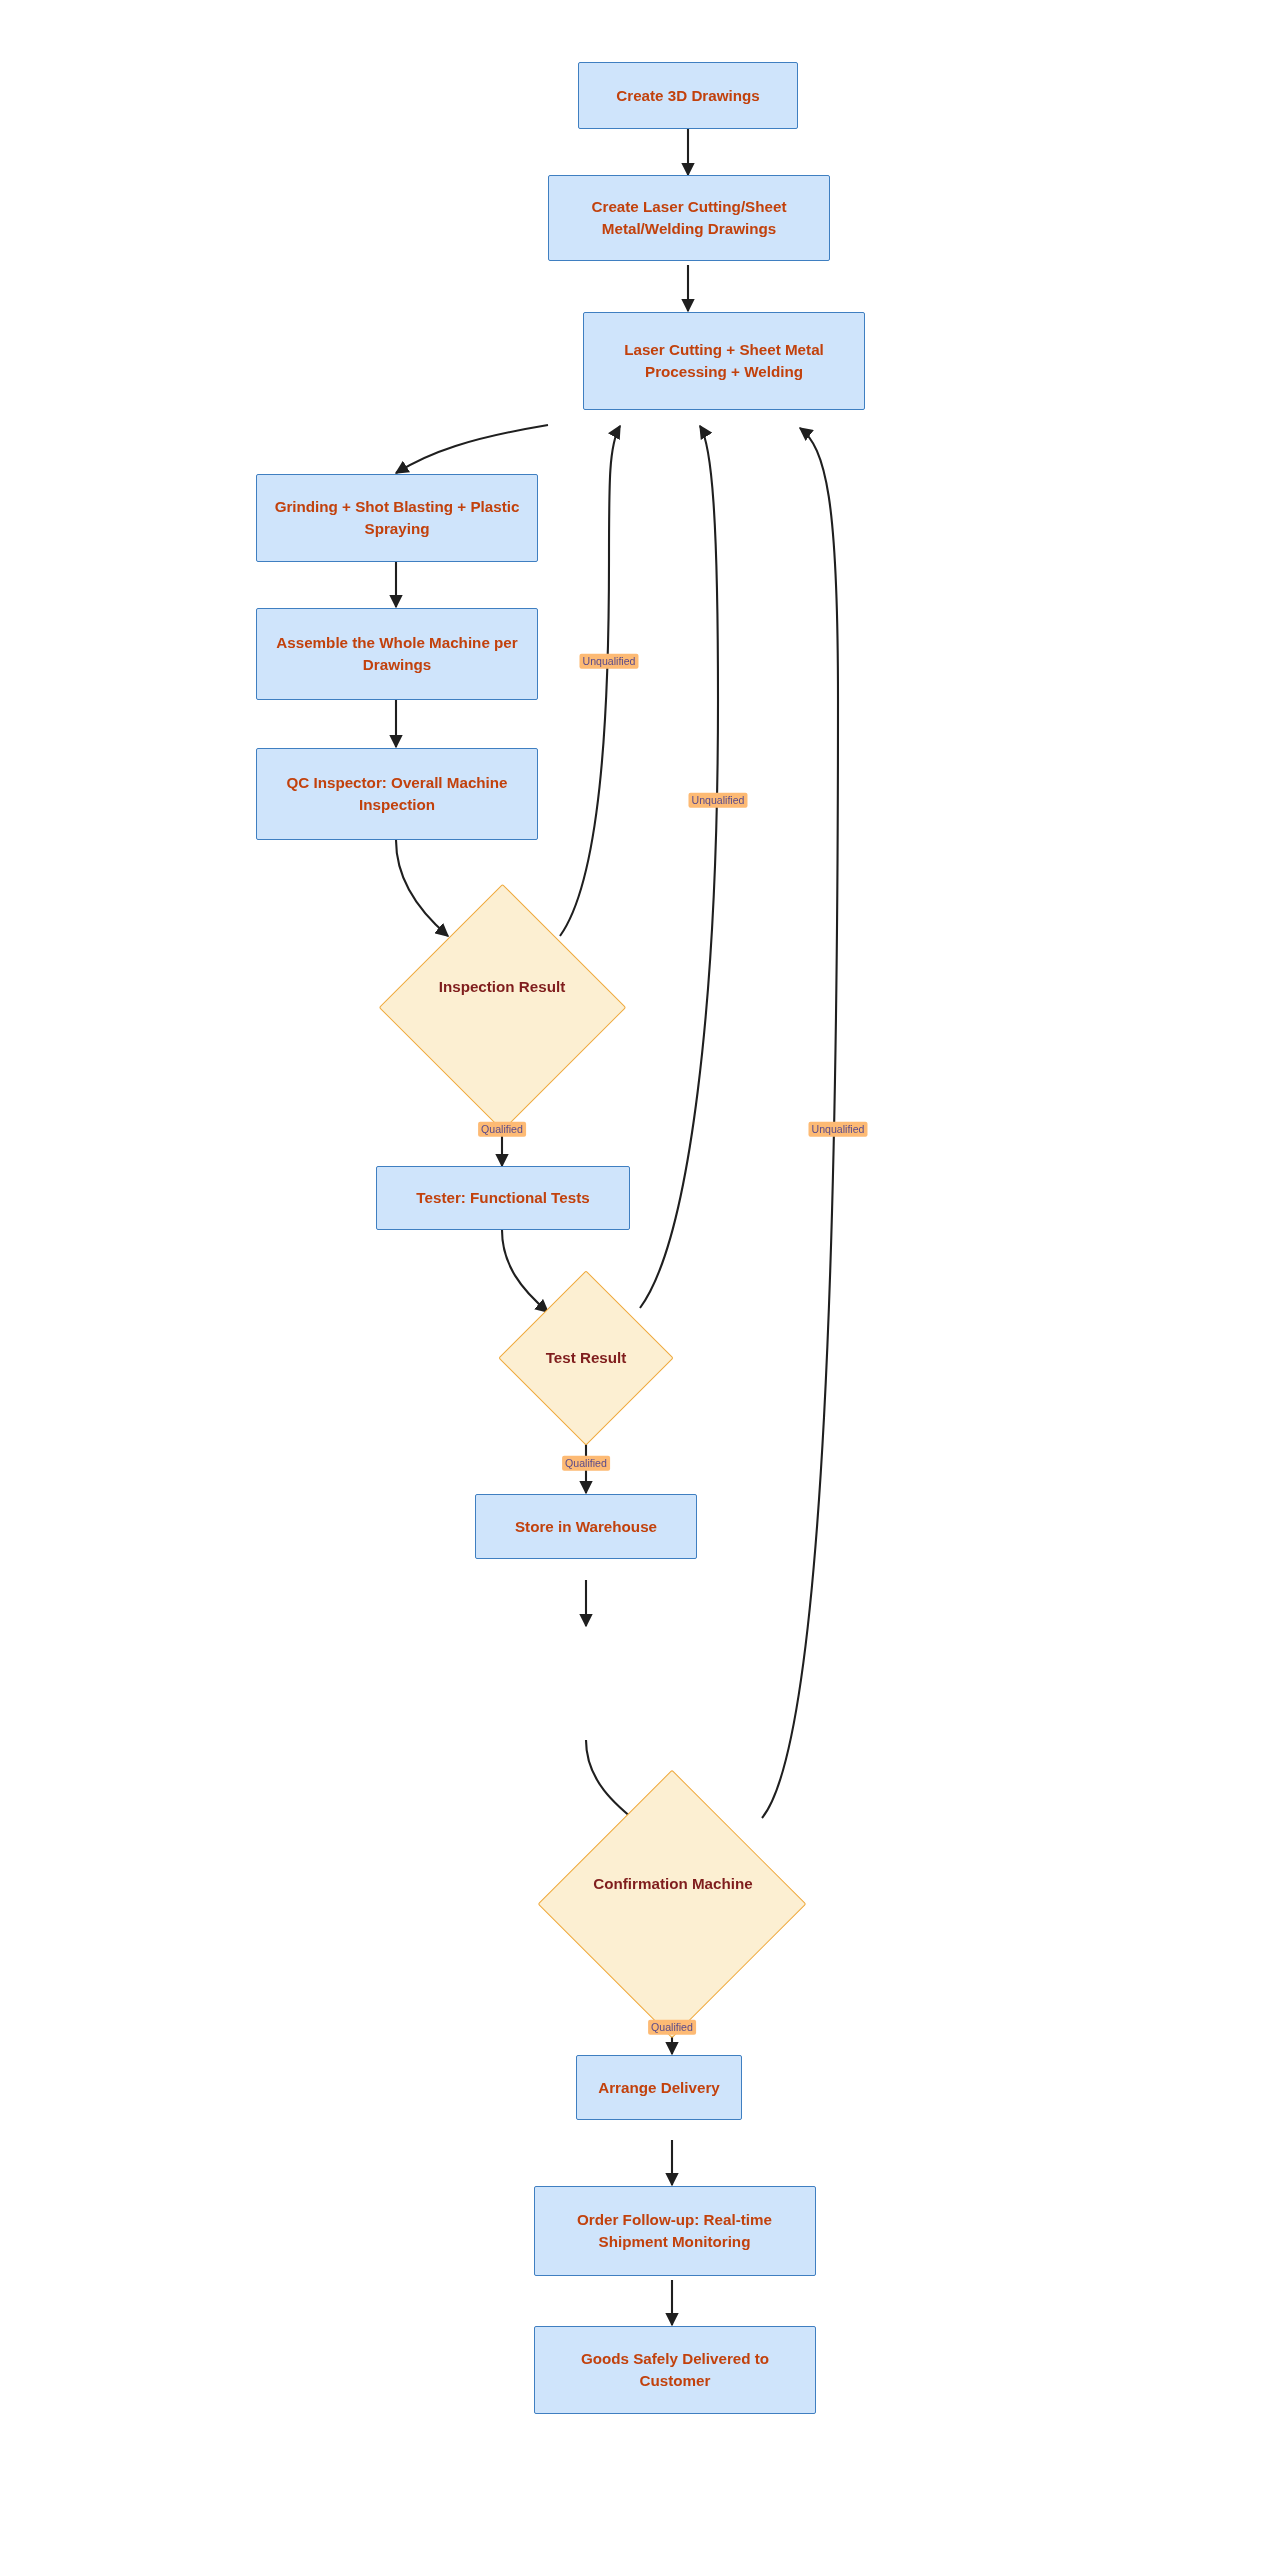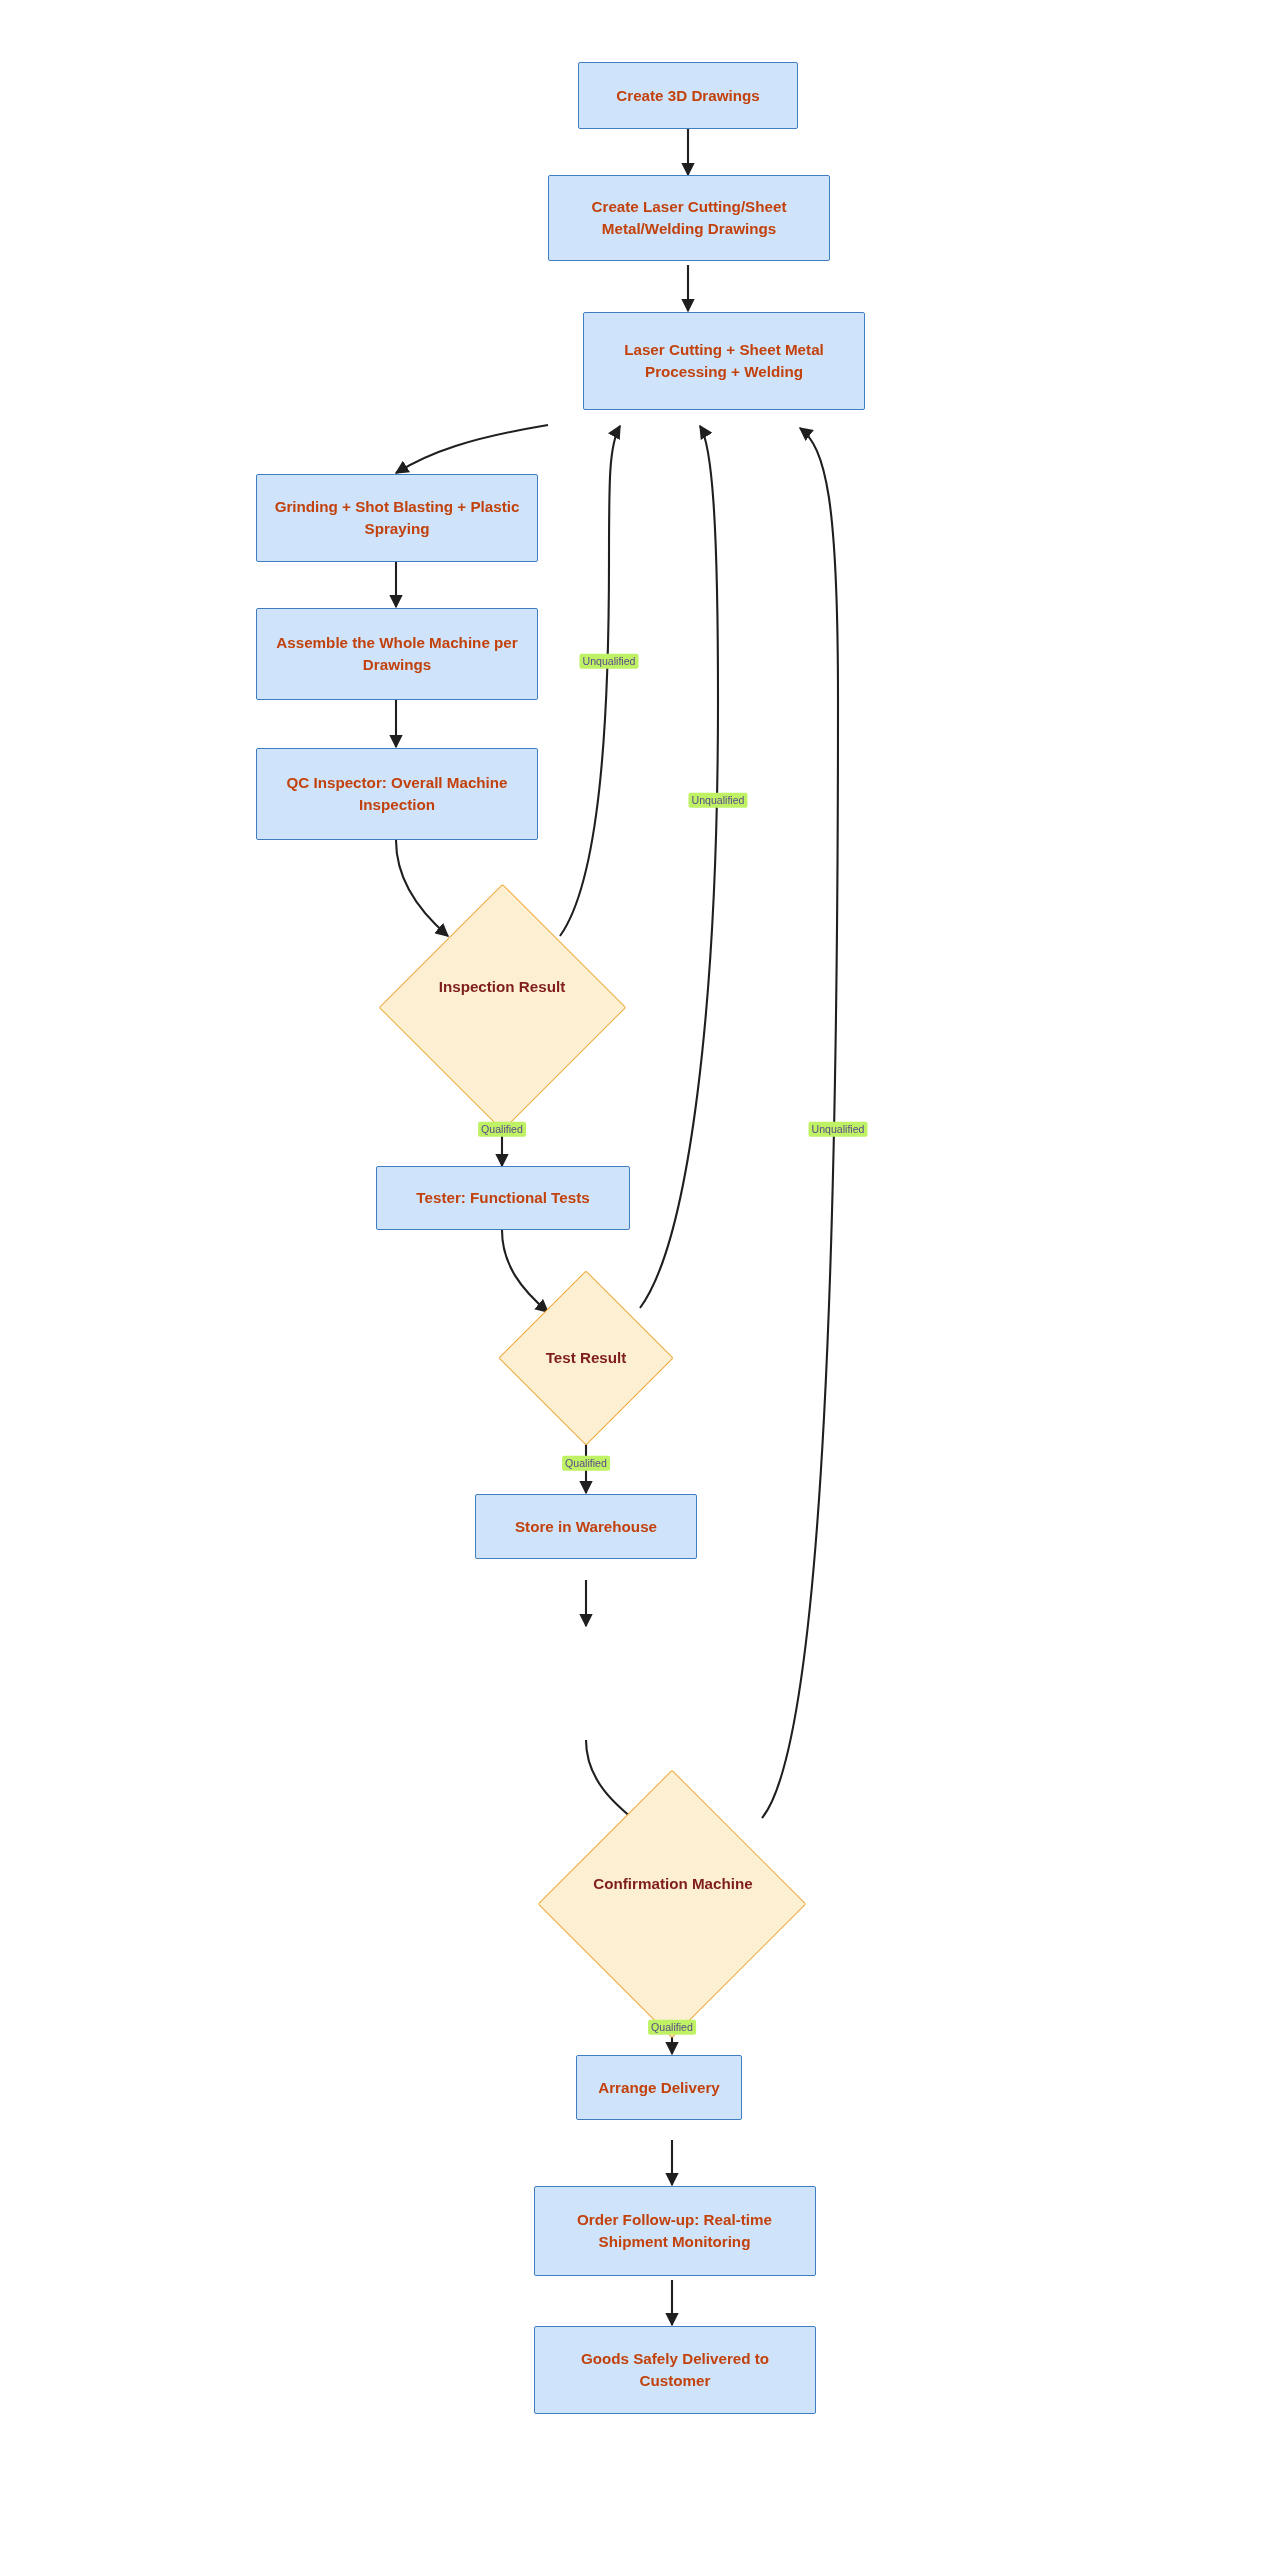--- a/index.html
+++ b/index.html
@@ -39,21 +39,21 @@
     position:absolute;
     background:#fcefd2;
     border:1.6px solid #efa93c;
     box-sizing:border-box;
     transform:rotate(45deg);
     border-radius:2px;
   }
   .edge-label{
     position:absolute;
     transform:translate(-50%,-50%);
-    background:#bef264;
+    background:#fdba74;
     color:#5b4b8a;
     font-size:10.6px;
     font-weight:400;
     padding:1px 3px;
     border-radius:2px;
     white-space:nowrap;
     line-height:1.2;
   }
 </style>
 </head>

